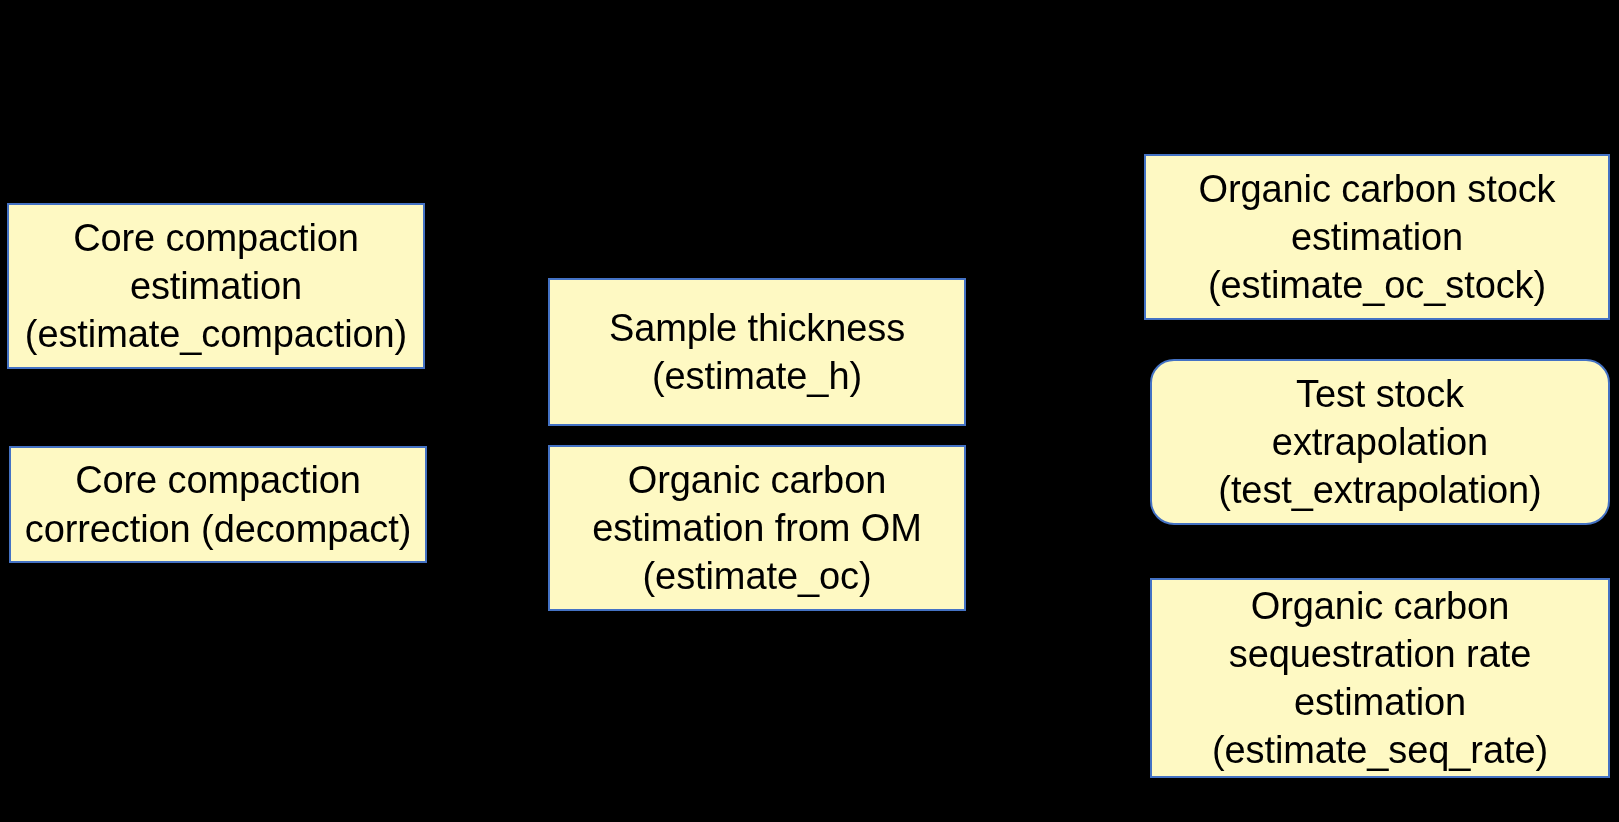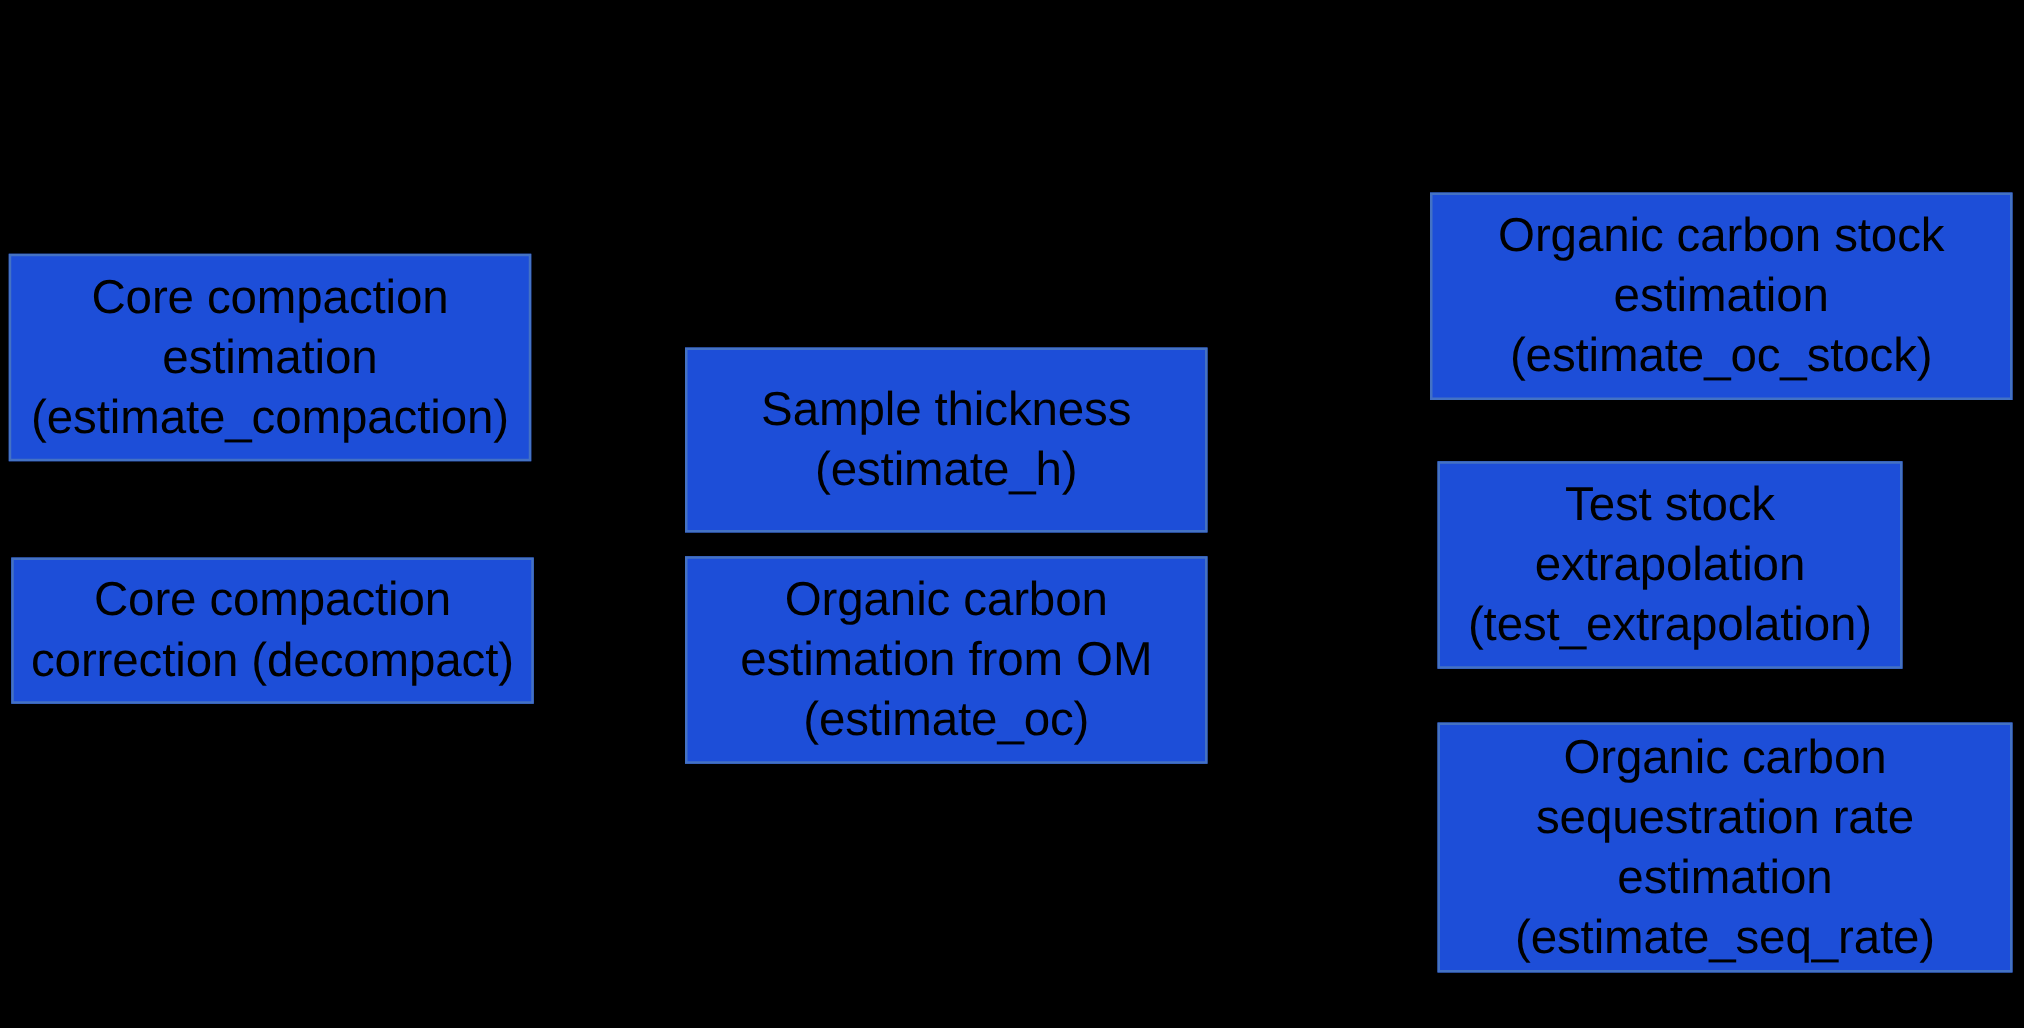--- a/index.html
+++ b/index.html
@@ -20,21 +20,21 @@
     position: absolute;
     left: 0;
     top: 0;
     width: 1619px;
     height: 822px;
     pointer-events: none;
   }
   .node {
     position: absolute;
     box-sizing: border-box;
-    background: #1d4ed8;
+    background: #fef9c3;
     border: 2px solid #4472C4;
     display: flex;
     align-items: center;
     justify-content: center;
     text-align: center;
     color: #000000;
     font-size: 38px;
     line-height: 1.27;
     letter-spacing: -0.1px;
     padding: 2px 8px;
@@ -92,21 +92,21 @@
 estimation from OM
 (estimate_oc)</span>
   </div>
 
   <div class="node" style="left:1144px; top:154px; width:466px; height:166px;">
     <span class="node-label">Organic carbon stock
 estimation
 (estimate_oc_stock)</span>
   </div>
 
-  <div class="node" style="left:1150px; top:369px; width:372px; height:166px;">
+  <div class="node" style="left:1150px; top:359px; width:460px; height:166px;border-radius:24px;">
     <span class="node-label">Test stock
 extrapolation
 (test_extrapolation)</span>
   </div>
 
   <div class="node" style="left:1150px; top:578px; width:460px; height:200px;">
     <span class="node-label">Organic carbon
 sequestration rate
 estimation
 (estimate_seq_rate)</span>

